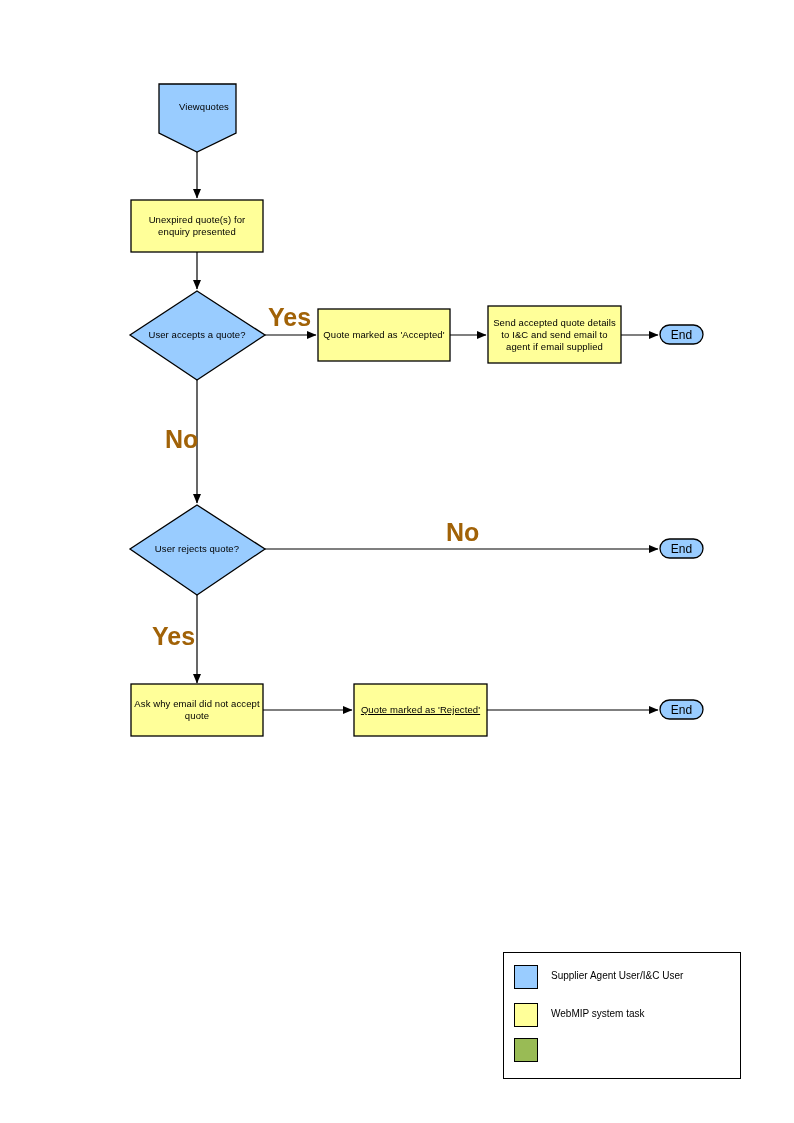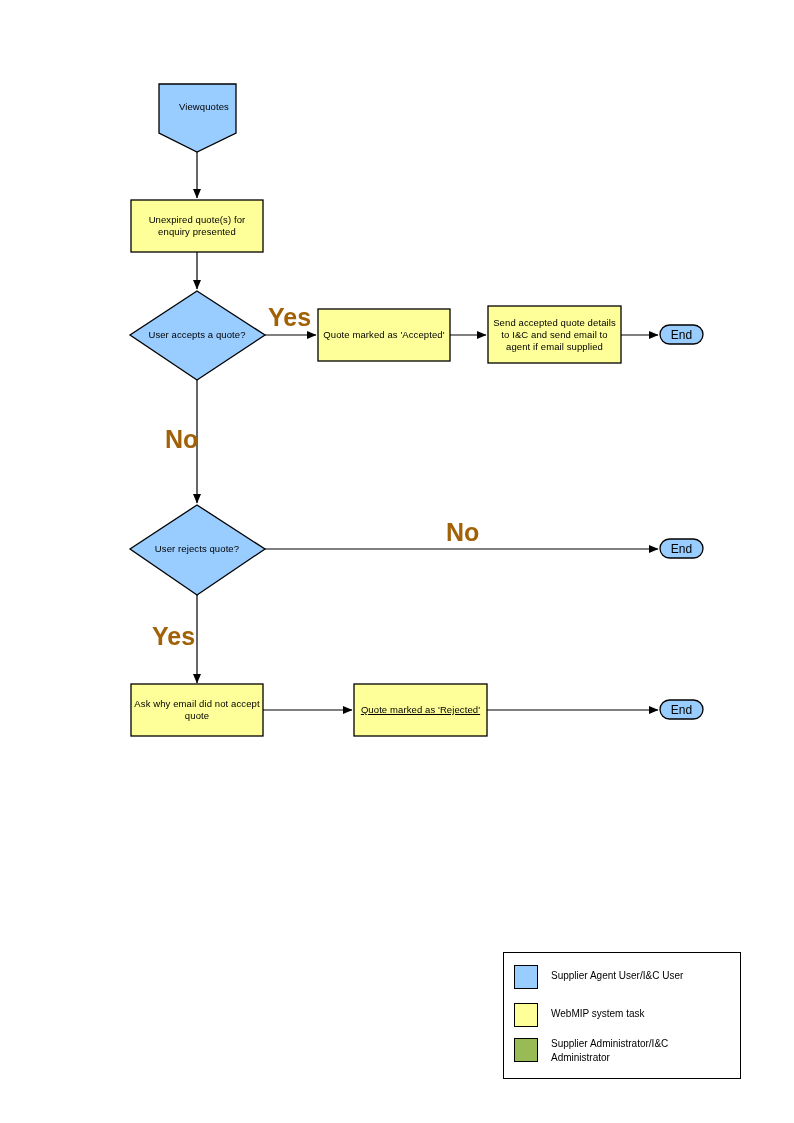--- a/index.html
+++ b/index.html
@@ -179,17 +179,15 @@
     <span class="legend-text">Supplier Agent User/I&amp;C User</span>
   </div>
 
   <div class="legend-row r2">
     <span class="legend-swatch" style="background:#FFFF99;"></span>
     <span class="legend-text">WebMIP system task</span>
   </div>
 
   <div class="legend-row r3">
     <span class="legend-swatch" style="background:#99BB55;"></span>
-    <span class="legend-text">Supplier Administrator/I&amp;C
-Administrator</span>
   </div>
 
 </div>
 
 </body></html>

